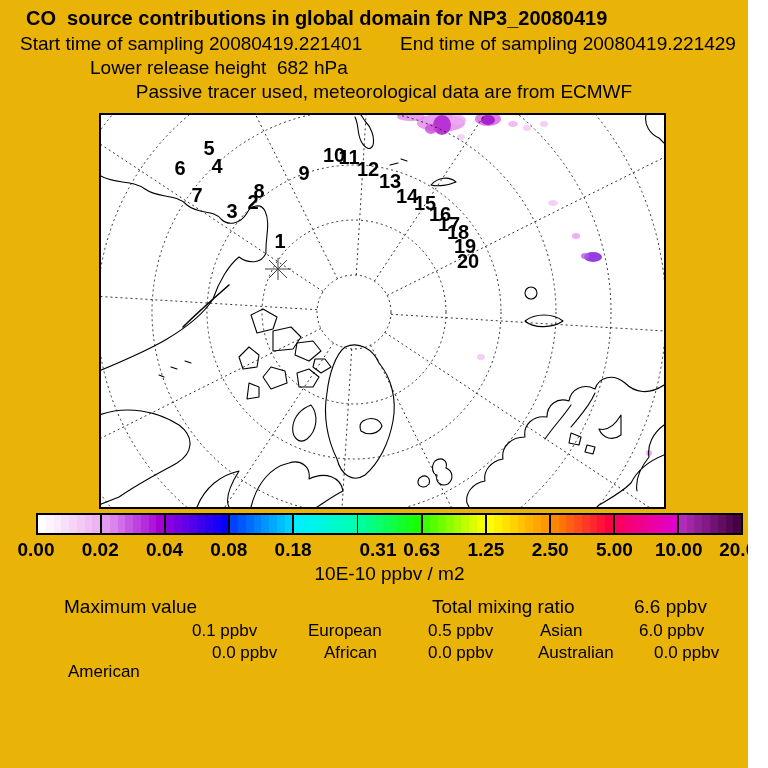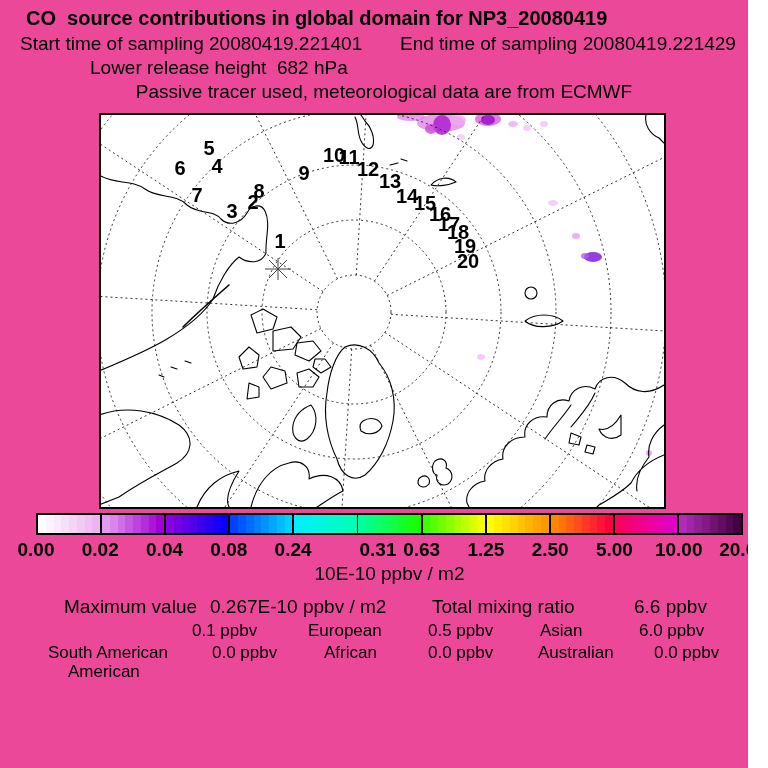--- a/index.html
+++ b/index.html
@@ -1,16 +1,16 @@
 <!DOCTYPE html>
 <html><head>
 <meta charset="utf-8">
 <style>
   html,body{margin:0;padding:0;background:#fff;}
-  .page{position:relative;width:748px;height:768px;background:#ec4899;overflow:hidden;
+  .page{position:relative;width:748px;height:768px;background:#eab308;overflow:hidden;
         font-family:"Liberation Sans","DejaVu Sans",sans-serif;color:#000;}
   .t-line{position:absolute;white-space:pre;}
   .title{font-weight:bold;font-size:20px;}
   .hline{font-size:19px;}
   .map-frame{position:absolute;left:99px;top:113px;width:563px;height:392px;
              border:2px solid #000;background:#fff;}
   #mapsvg{position:absolute;left:0;top:0;width:563px;height:392px;}
   #mapsvg text{font:bold 20px "Liberation Sans","DejaVu Sans",sans-serif;fill:#000;}
   .cbar{position:absolute;left:36px;top:513px;width:707px;height:22px;
         border:2px solid #000;display:flex;box-sizing:border-box;}
@@ -257,42 +257,40 @@
         <div class="cb-cell" style="background: rgb(99, 13, 98);"></div>
         <div class="cb-cell" style="background: rgb(83, 6, 81);"></div>
         <div class="cb-cell" style="background: rgb(68, 0, 64);"></div>
       </div>
     </div>
   <div class="cb-ticks" id="cbticks">
       <span class="cb-tick" style="left: 36px;">0.00</span>
       <span class="cb-tick" style="left: 100.273px;">0.02</span>
       <span class="cb-tick" style="left: 164.545px;">0.04</span>
       <span class="cb-tick" style="left: 228.818px;">0.08</span>
-      <span class="cb-tick" style="left: 293.091px;">0.24</span>
+      <span class="cb-tick" style="left: 293.091px;">0.18</span>
       <span class="cb-tick" style="left: 378px;">0.31</span>
       <span class="cb-tick" style="left: 421.636px;">0.63</span>
       <span class="cb-tick" style="left: 485.909px;">1.25</span>
       <span class="cb-tick" style="left: 550.182px;">2.50</span>
       <span class="cb-tick" style="left: 614.455px;">5.00</span>
       <span class="cb-tick" style="left: 678.727px;">10.00</span>
       <span class="cb-tick" style="left: 743px;">20.00</span>
     </div>
   <div class="unit-line">10E-10 ppbv / m2</div>
 
   <div class="stat" style="left:64px;top:596px;">Maximum value</div>
-  <div class="stat" style="left:210px;top:596px;">0.267E-10 ppbv / m2</div>
   <div class="stat" style="left:432px;top:596px;">Total mixing ratio</div>
   <div class="stat" style="left:634px;top:596px;">6.6 ppbv</div>
 
   <div class="stat-sm" style="left:68px;top:621px;margin-top:41px;">American</div>
   <div class="stat-sm" style="left:192px;top:621px;">0.1 ppbv</div>
   <div class="stat-sm" style="left:308px;top:621px;">European</div>
   <div class="stat-sm" style="left:428px;top:621px;">0.5 ppbv</div>
   <div class="stat-sm" style="left:540px;top:621px;">Asian</div>
   <div class="stat-sm" style="left:628px;top:621px;margin-left:11px;">6.0 ppbv</div>
 
-  <div class="stat-sm" style="left:48px;top:643px;">South American</div>
   <div class="stat-sm" style="left:212px;top:643px;">0.0 ppbv</div>
   <div class="stat-sm" style="left:324px;top:643px;">African</div>
   <div class="stat-sm" style="left:428px;top:643px;">0.0 ppbv</div>
   <div class="stat-sm" style="left:538px;top:643px;">Australian</div>
   <div class="stat-sm" style="left:654px;top:643px;">0.0 ppbv</div>
 </div>
 
 </body></html>

